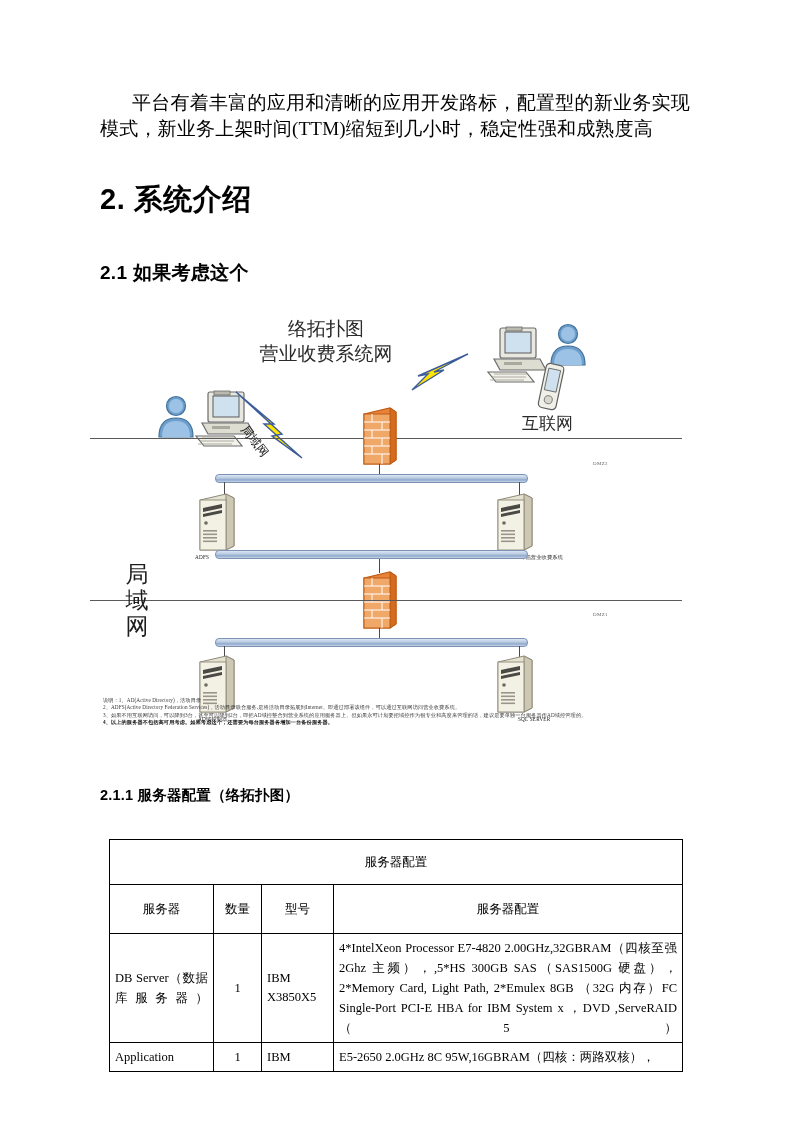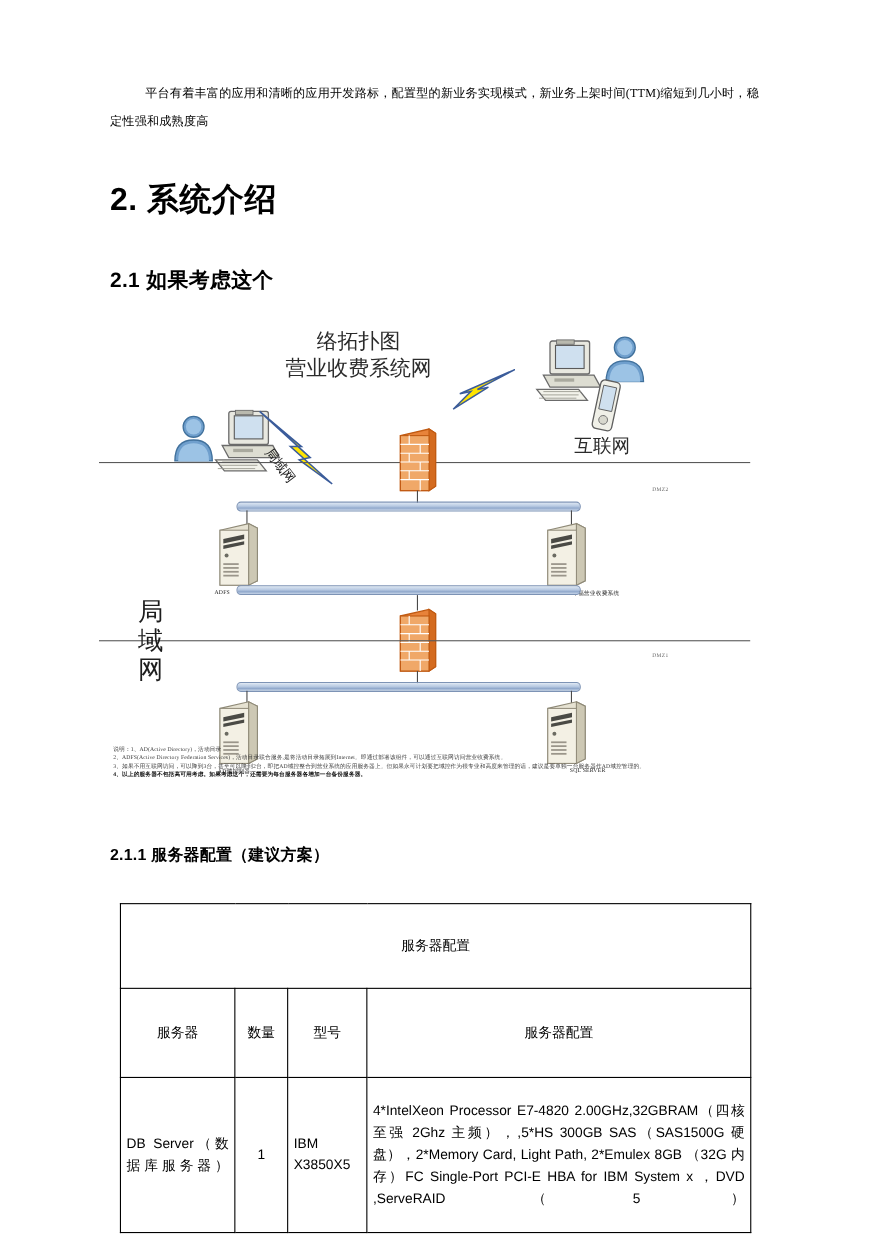--- a/index.html
+++ b/index.html
@@ -22,25 +22,25 @@
   .content {
     position: absolute;
     left: 100px;
     top: 0;
     width: 590px;
   }
 
   
   .para {
     font-family: "Liberation Serif", "DejaVu Serif", serif;
-    font-size: 11px;
+    font-size: 19px;
     line-height: 26px;
     text-align: justify;
     margin: 0;
-    padding-top: 72px;
+    padding-top: 90px;
     text-indent: 32px;
     letter-spacing: 0.2px;
   }
 
   
   .h1 {
     font-family: "Liberation Sans", "DejaVu Sans", sans-serif;
     font-size: 29px;
     font-weight: bold;
     margin: 38px 0 0 0;
@@ -155,23 +155,23 @@
   
   .tbl-wrap { margin-top: 34px; }
   table.cfg {
     border-collapse: collapse;
     width: 573px;
     table-layout: fixed;
     margin-left: 9px;
   }
   table.cfg td {
     border: 1px solid #000000;
-    padding: 20px 5px;
+    padding: 4px 5px;
     vertical-align: middle;
-    font-family: Liberation Sans, sans-serif;
+    font-family: Liberation Serif, serif;
     font-size: 12.5px;
   }
   td.span-head {
     text-align: center;
     height: 36px;
     font-size: 13px;
   }
   td.colhead {
     text-align: center;
     height: 40px;
@@ -424,21 +424,21 @@
 
       <div class="notes">
         <div>说明：1、AD(Active Directory)，活动目录</div>
         <div>2、ADFS(Active Directory Federation Services)，活动目录联合服务,是将活动目录拓展到Internet。即通过部署该组件，可以通过互联网访问营业收费系统。</div>
         <div>3、如果不用互联网访问，可以降到3台，甚至可以降到2台，即把AD域控整合到营业系统的应用服务器上。但如果永可计划要把域控作为很专业和高度来管理的话，建议是要单独一台服务器作AD域控管理的。</div>
         <div class="b">4、以上的服务器不包括高可用考虑。如果考虑这个，还需要为每台服务器各增加一台备份服务器。</div>
       </div>
 
     </div>
 
-    <div class="h3" style="margin-top:42px;">2.1.1 服务器配置（建议方案）</div>
+    <div class="h3" style="margin-top:42px;">2.1.1 服务器配置（络拓扑图）</div>
 
     <div class="tbl-wrap">
       <table class="cfg">
         <colgroup>
           <col class="col-a">
             <col class="col-b">
             <col class="col-c">
             <col class="col-d">
         </colgroup>
         <tbody>
@@ -450,18 +450,24 @@
             <td class="colhead">数量</td>
             <td class="colhead">型号</td>
             <td class="colhead">服务器配置</td>
           </tr>
           <tr>
             <td class="cell-name">DB Server（数据库服务器）</td>
             <td class="cell-qty">1</td>
             <td class="cell-model">IBM X3850X5</td>
             <td class="cell-spec">4*IntelXeon Processor E7-4820 2.00GHz,32GBRAM（四核至强 2Ghz 主频），,5*HS 300GB SAS（SAS1500G 硬盘），2*Memory Card, Light Path, 2*Emulex 8GB （32G 内存）FC Single-Port PCI-E HBA for IBM System x ，DVD ,ServeRAID（5 ）</td>
           </tr>
+          <tr>
+            <td class="cell-name" style="text-align-last:left;">Application</td>
+            <td class="cell-qty">1</td>
+            <td class="cell-model">IBM</td>
+            <td class="cell-spec-last">E5-2650 2.0GHz 8C 95W,16GBRAM（四核：两路双核），</td>
+          </tr>
         </tbody>
       </table>
     </div>
 
   </div>
 </div>
 
 </body></html>

